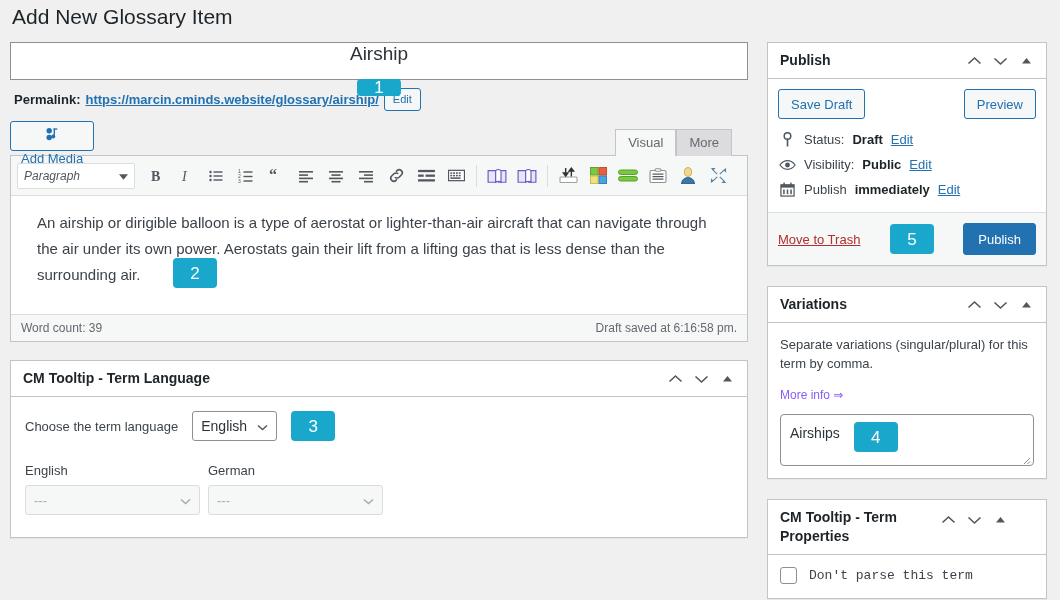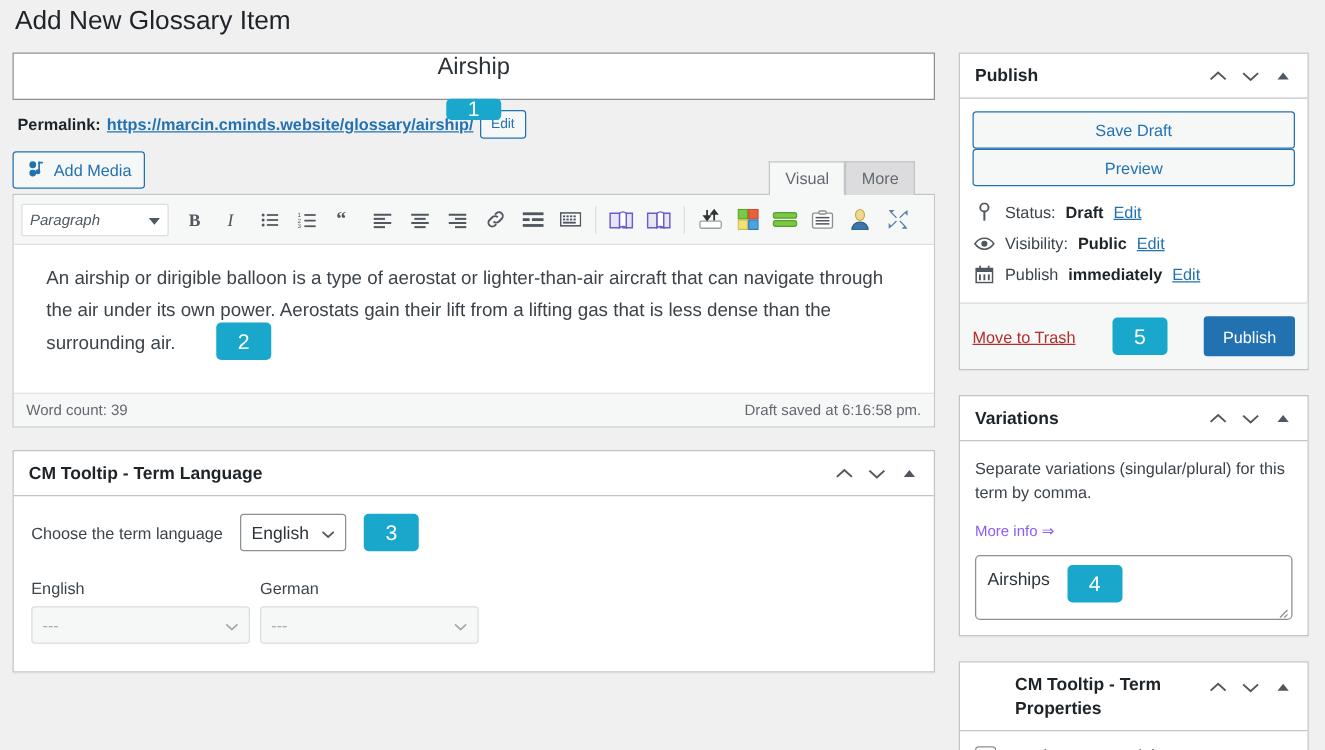--- a/index.html
+++ b/index.html
@@ -86,21 +86,21 @@
     cursor: pointer;
     font-family: inherit;
   }
 
   
   .media-row { position: relative; height: 34px; margin-top: 4px; }
   .btn-addmedia {
     display: inline-flex; align-items: center; gap: 6px;
     background: #f6f7f7; border: 1px solid #2271b1; color: #2271b1;
     border-radius: 3px; padding: 4px 10px; font-size: 13px;
-    cursor: pointer; height: 30px; font-family: inherit;
+    cursor: pointer; height: 30px; font-family: inherit; flex-direction: column;
   }
   .tabs { position: absolute; right: 16px; bottom: -1px; display: flex; align-items: flex-end; }
   .tab {
     border: 1px solid #c3c4c7; background: #dcdcde; color: #646970;
     padding: 5px 12px 6px 12px; font-size: 13px; cursor: pointer;
     border-bottom: none;
   }
   .tab.active { background: #f6f7f7; color: #646970; position: relative; z-index: 2; }
 
   .editor-box { border: 1px solid #c3c4c7; background: #fff; }
@@ -151,21 +151,21 @@
   .sel.disabled { background: #f6f7f7; border-color: #dcdcde; color: #a7aaad; }
   .cols { display: flex; gap: 8px; margin-top: 22px; }
   .col { width: 175px; }
   .col .hd { font-size: 13px; color: #3c434a; margin-bottom: 7px; }
   .sel.full { width: 100%; min-width: 0; font-size: 13px; }
 
   
   .right { position: absolute; left: 767px; top: 42px; width: 280px; }
   .right .panel { margin-bottom: 20px; }
 
-  .pub-top { padding: 10px 10px 8px 10px; display: flex; justify-content: space-between; flex-direction: column; }
+  .pub-top { padding: 10px 10px 8px 10px; display: flex; justify-content: space-between; }
   .btn-outline {
     background: #f6f7f7; border: 1px solid #2271b1; color: #2271b1;
     border-radius: 3px; padding: 5px 12px; font-size: 13px; cursor: pointer;
     height: 30px; font-family: inherit;
   }
   .pub-rows { padding: 0 10px 10px 10px; text-align: right; }
   .pub-row { display: flex; align-items: center; gap: 8px; padding: 5px 0; font-size: 13px; color: #3c434a; }
   .pub-row .ico { width: 18px; display: inline-flex; justify-content: center; color: #50575e; }
   .pub-row b { color: #1d2327; }
   .pub-row a { color: #2271b1; text-decoration: underline; }
@@ -598,21 +598,21 @@
             <svg width="10" height="10" viewBox="0 0 10 10" stroke="#8c8f94" stroke-width="1">
                 <path d="M9 3 3 9M9 6.5 6.5 9"></path>
               </svg>
           </span>
         </div>
       </div>
     </div>
 
     <div class="panel">
       <div class="panel-head" style="align-items:flex-start;">
-        <span class="panel-title" style="max-width:160px;margin-left:32px;">CM Tooltip - Term Properties</span>
+        <span class="panel-title" style="max-width:160px;">CM Tooltip - Term Properties</span>
         <span class="panel-ctrls" style="padding-top:4px;">
           <span class="ctrl">
             <svg width="15" height="10" viewBox="0 0 15 10" fill="none" stroke="#50575e" stroke-width="1.6">
                 <path d="M1.5 7.5 7.5 2l6 5.5"></path>
               </svg>
           </span>
           <span class="ctrl">
             <svg width="15" height="10" viewBox="0 0 15 10" fill="none" stroke="#50575e" stroke-width="1.6">
                 <path d="M1.5 2.5 7.5 8l6-5.5"></path>
               </svg>

